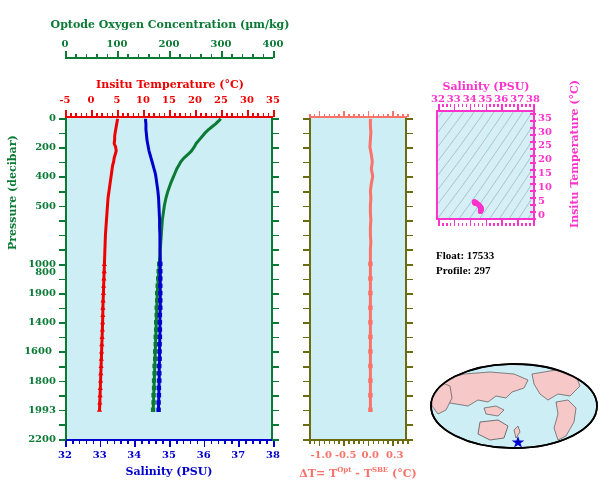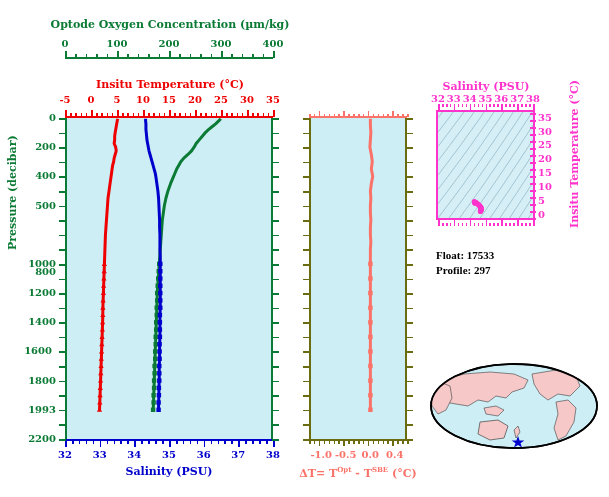--- a/index.html
+++ b/index.html
@@ -298,21 +298,21 @@
     <div style="position: absolute; top: 321px; height: 1.6px; width: 7px; background: rgb(10, 122, 52); left: 0px;"></div>
   </div>
 
 <div class="abs" id="pressure-tick-labels" style="left:12px;top:118px;width:44px;height:321px;">
     <span class="tick-lbl" style="position: absolute; top: -6px; color: rgb(10, 122, 52); right: 0px;">0</span>
     <span class="tick-lbl" style="position: absolute; top: 23.1818px; color: rgb(10, 122, 52); right: 0px;">200</span>
     <span class="tick-lbl" style="position: absolute; top: 52.3636px; color: rgb(10, 122, 52); right: 0px;">400</span>
     <span class="tick-lbl" style="position: absolute; top: 81.5455px; color: rgb(10, 122, 52); right: 0px;">500</span>
     <span class="tick-lbl" style="position: absolute; top: 112px; color: rgb(10, 122, 52); right: 0px; margin-top: 36px;">800</span>
     <span class="tick-lbl" style="position: absolute; top: 139.909px; color: rgb(10, 122, 52); right: 0px;">1000</span>
-    <span class="tick-lbl" style="position: absolute; top: 169.091px; color: rgb(10, 122, 52); right: 0px;">1200</span>
+    <span class="tick-lbl" style="position: absolute; top: 169.091px; color: rgb(10, 122, 52); right: 0px;">1900</span>
     <span class="tick-lbl" style="position: absolute; top: 198.273px; color: rgb(10, 122, 52); right: 0px;">1400</span>
     <span class="tick-lbl" style="position: absolute; top: 227.455px; color: rgb(10, 122, 52); right: 4px;">1600</span>
     <span class="tick-lbl" style="position: absolute; top: 256.636px; color: rgb(10, 122, 52); right: 0px;">1800</span>
     <span class="tick-lbl" style="position: absolute; top: 285.818px; color: rgb(10, 122, 52); right: 0px;">1993</span>
     <span class="tick-lbl" style="position: absolute; top: 315px; color: rgb(10, 122, 52); right: 0px;">2200</span>
   </div>
 <div class="abs axis-title" style="left:6px;top:250px;color:#0a7a34;transform:rotate(-90deg);transform-origin:0 0;">Pressure (decibar)</div>
 
 <div class="abs" id="sal-tick-labels" style="left:65px;top:449px;width:208px;height:14px;">
     <span class="tick-lbl" style="position: absolute; left: 0px; top: 0px; transform: translateX(-50%); color: rgb(0, 0, 204);">32</span>
@@ -440,21 +440,21 @@
     <div style="position: absolute; top: 262.636px; height: 1.6px; width: 7px; background: rgb(107, 107, 16); left: 0px;"></div>
     <div style="position: absolute; top: 277.227px; height: 1.6px; width: 7px; background: rgb(107, 107, 16); left: 0px;"></div>
     <div style="position: absolute; top: 291.818px; height: 1.6px; width: 7px; background: rgb(107, 107, 16); left: 0px;"></div>
     <div style="position: absolute; top: 306.409px; height: 1.6px; width: 7px; background: rgb(107, 107, 16); left: 0px;"></div>
     <div style="position: absolute; top: 321px; height: 1.6px; width: 7px; background: rgb(107, 107, 16); left: 0px;"></div>
   </div>
 <div class="abs" id="dt-tick-labels" style="left: 309px; top: 449px; width: 98px; height: 14px;">
     <span class="tick-lbl" style="position: absolute; left: 12.25px; top: 0px; transform: translateX(-50%); color: rgb(250, 114, 104);">-1.0</span>
     <span class="tick-lbl" style="position: absolute; left: 36.75px; top: 0px; transform: translateX(-50%); color: rgb(250, 114, 104);">-0.5</span>
     <span class="tick-lbl" style="position: absolute; left: 61.25px; top: 0px; transform: translateX(-50%); color: rgb(250, 114, 104);">0.0</span>
-    <span class="tick-lbl" style="position: absolute; left: 85.75px; top: 0px; transform: translateX(-50%); color: rgb(250, 114, 104);">0.4</span>
+    <span class="tick-lbl" style="position: absolute; left: 85.75px; top: 0px; transform: translateX(-50%); color: rgb(250, 114, 104);">0.3</span>
   </div>
 <div class="abs axis-title ctr" style="left:288px;top:465px;width:140px;color:#fa7268;">
   <span>ΔT= T</span><sup style="font-size:7px">Opt</sup><span> - T</span><sup style="font-size:7px">SBE</sup><span> (°C)</span>
 </div>
 
 <div class="abs axis-title ctr" style="left:430px;top:80px;width:112px;color:#ff33cc;">Salinity (PSU)</div>
 <div class="abs" id="ts-x-labels" style="left: 438px; top: 93px; width: 95px; height: 13px;">
     <span class="tick-lbl" style="position: absolute; left: 0px; top: 0px; transform: translateX(-50%); color: rgb(255, 51, 204);">32</span>
     <span class="tick-lbl" style="position: absolute; left: 15.8333px; top: 0px; transform: translateX(-50%); color: rgb(255, 51, 204);">33</span>
     <span class="tick-lbl" style="position: absolute; left: 31.6667px; top: 0px; transform: translateX(-50%); color: rgb(255, 51, 204);">34</span>

